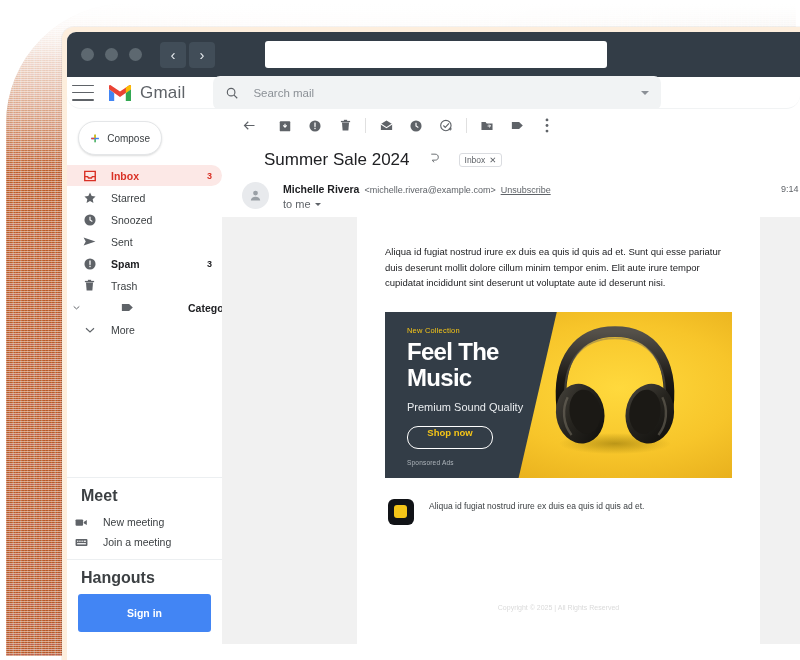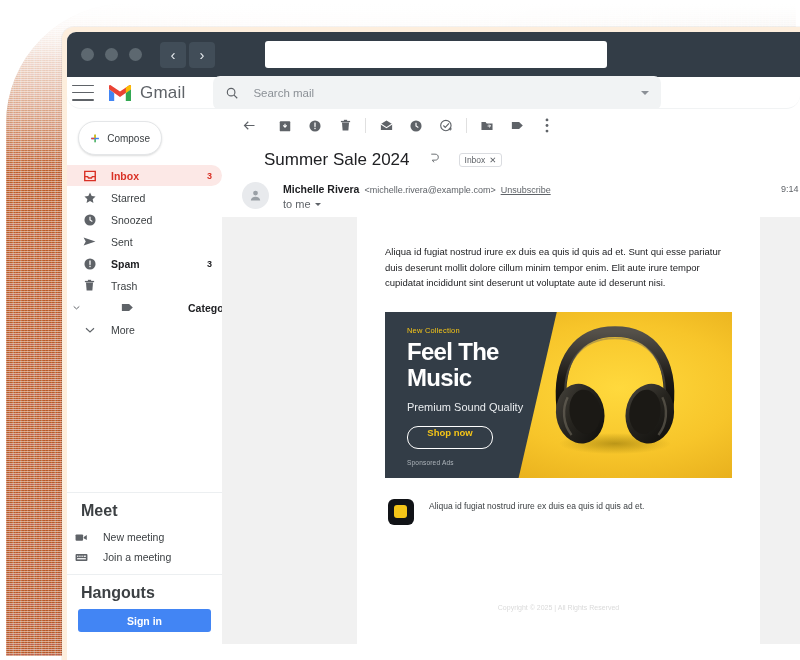--- a/index.html
+++ b/index.html
@@ -110,21 +110,21 @@
   .navitem.bold .lbl{font-weight:bold;color:#202124;}
   .navitem.bold .cnt{font-weight:bold;color:#202124;}
 
   .sb-bottom{margin-top:auto;}
   .sb-sect{border-top:1px solid #eceff1;padding:9px 0 7px 0;}
   .sb-title{font-size:16px;color:#3c4043;font-weight:bold;padding-left:14px;margin-bottom:7px;}
   .sb-row{height:20px;display:flex;align-items:center;padding-left:6px;}
   .sb-row .ic{width:17px;display:flex;align-items:center;justify-content:center;margin-right:13px;}
   .sb-row .lbl{font-size:10.5px;color:#3c4043;}
   .signin{
-    margin:2px 11px 8px 11px;height:23px;background:#4285f4;border-radius:3px;
+    margin:2px 11px 8px 11px;height:38px;background:#4285f4;border-radius:3px;
     display:flex;align-items:center;justify-content:center;
   }
   .signin span{font-size:10.5px;color:#fff;font-weight:bold;}
 
   
   .toolbar{height:33px;display:flex;align-items:center;padding:0 12px;box-sizing:border-box;gap:0;}
   .tb{width:30px;height:30px;display:flex;align-items:center;justify-content:center;}
   .tb-sep{width:1px;height:15px;background:#e0e0e0;margin:0 5px;}
   .tb-spacer{flex:1;}
 

